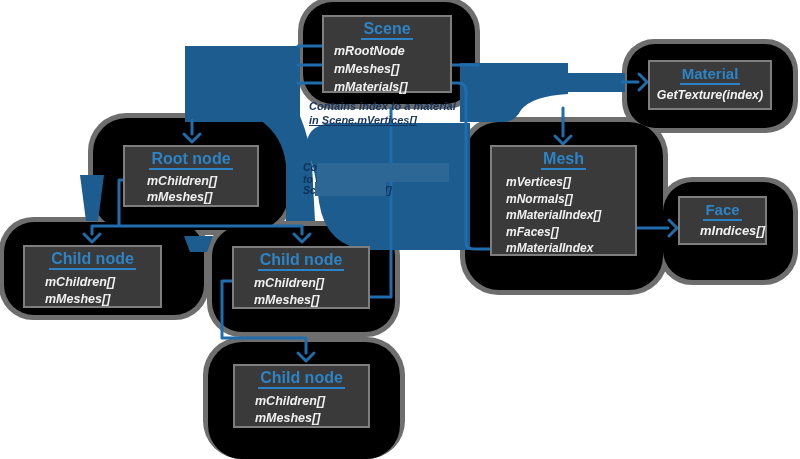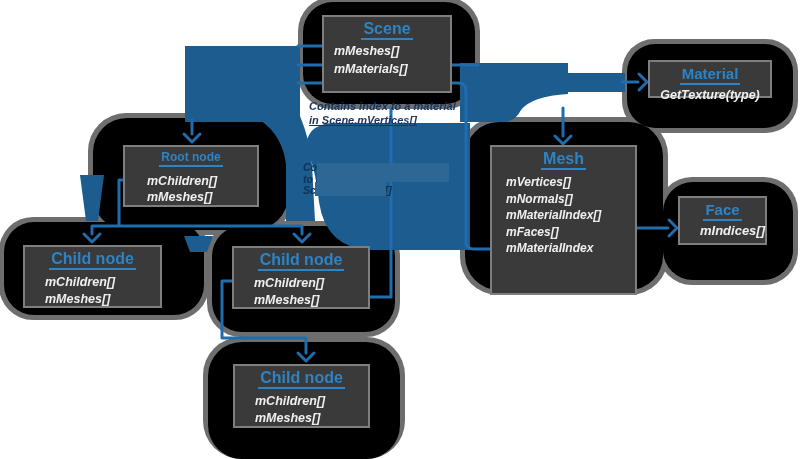--- a/index.html
+++ b/index.html
@@ -8,31 +8,31 @@
   #bg{position:absolute;left:0;top:0;z-index:0;}
   .box{position:absolute;z-index:2;background:#3a3a3a;border:2px solid #7e7e7e;
        box-sizing:border-box;color:#f0f0f0;}
   .bt{text-align:center;font-weight:bold;color:#2c84c6;padding-top:3px;}
   .bt .t{border-bottom:2px solid #2c84c6;padding:0 2px 1px 2px;}
   .bf{font-weight:bold;font-style:italic;white-space:nowrap;}
   
   #b-scene{left:322px;top:15px;width:130px;height:78px;}
   #b-scene .bt{font-size:16px;height:22px;}
   #b-scene .bf{font-size:12.5px;line-height:18px;padding-left:10px;}
-  #b-material{left:648px;top:60px;width:124px;height:38px;}
+  #b-material{left:648px;top:60px;width:124px;height:50px;}
   #b-material .bt{font-size:15px;height:22px;}
   #b-material .bf{font-size:12.5px;line-height:17px;text-align:center;}
-  #b-mesh{left:490px;top:145px;width:147px;height:150px;}
+  #b-mesh{left:490px;top:145px;width:147px;height:111px;}
   #b-mesh .bt{font-size:16px;height:24px;}
   #b-mesh .bf{font-size:12px;line-height:16.5px;padding-left:14px;}
   #b-face{left:678px;top:196px;width:89px;height:49px;}
   #b-face .bt{font-size:15px;height:21px;}
   #b-face .bf{font-size:13px;line-height:17px;text-align:right;}
   #b-root{left:123px;top:145px;width:136px;height:62px;}
-  #b-root .bt{font-size:12px;height:23px;}
+  #b-root .bt{font-size:16px;height:23px;}
   #b-root .bf{font-size:12.5px;line-height:16px;padding-left:22px;}
   .child .bt{font-size:16px;height:24px;}
   .child .bf{font-size:12.5px;line-height:16.5px;padding-left:20px;}
   #b-child1{left:23px;top:245px;width:139px;height:63px;}
   #b-child2{left:232px;top:246px;width:138px;height:63px;}
   #b-child3{left:233px;top:364px;width:137px;height:64px;}
   
   .note{position:absolute;z-index:3;font-weight:bold;font-style:italic;white-space:nowrap;}
   #note1{left:309px;top:100px;font-size:11px;line-height:13.5px;color:#18355e;}
   #note1 .u{text-decoration:underline;}
@@ -103,27 +103,28 @@
       <path d="M294,234 L302,242 L310,234"></path>
       <path d="M298,353 L306,361 L314,353"></path>
       <path d="M555,136 L563,144 L571,136"></path>
       <path d="M639,74 L647,82 L639,90"></path>
       <path d="M669,220 L677,228 L669,236"></path>
     </g>
   </svg>
 
   <div class="box" id="b-scene">
     <div class="bt"><span class="t">Scene</span></div>
+    <div class="bf">mRootNode</div>
     <div class="bf">mMeshes[]</div>
     <div class="bf">mMaterials[]</div>
   </div>
 
   <div class="box" id="b-material">
     <div class="bt"><span class="t">Material</span></div>
-    <div class="bf">GetTexture(type)</div>
+    <div class="bf">GetTexture(index)</div>
   </div>
 
   <div class="box" id="b-mesh">
     <div class="bt"><span class="t">Mesh</span></div>
     <div class="bf">mVertices[]</div>
     <div class="bf">mNormals[]</div>
     <div class="bf">mMaterialIndex[]</div>
     <div class="bf">mFaces[]</div>
     <div class="bf">mMaterialIndex</div>
   </div>

